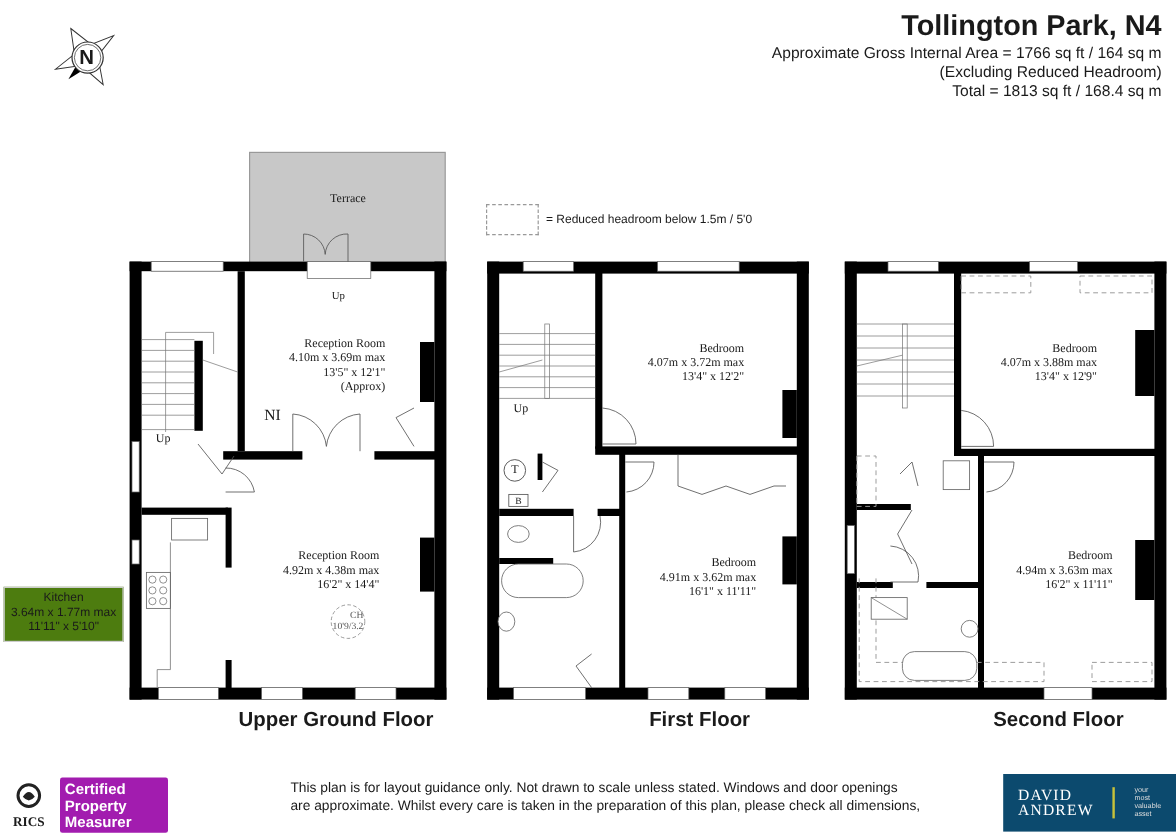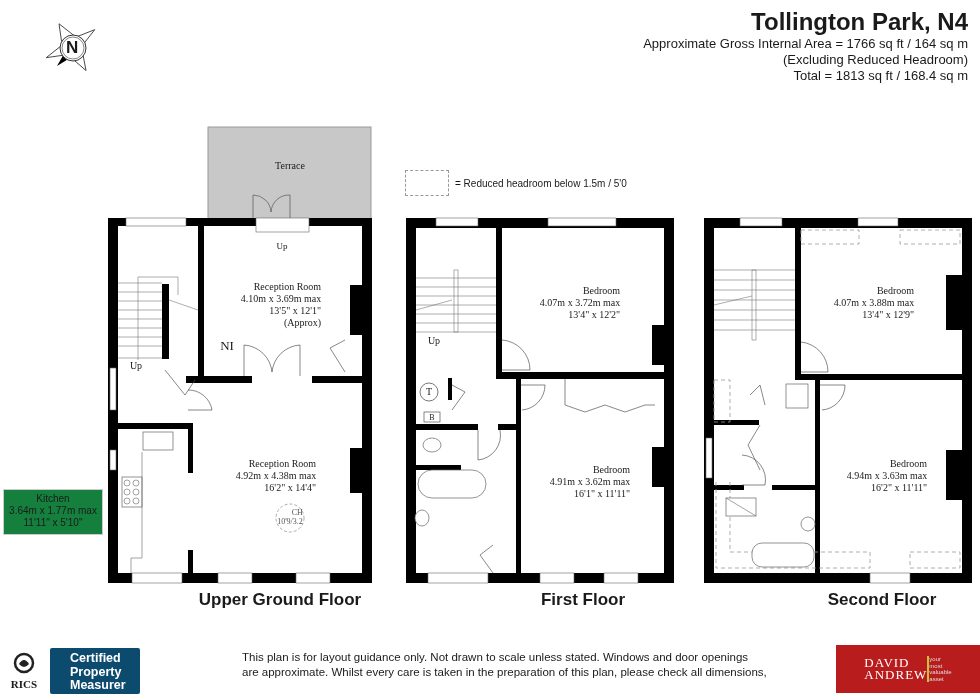--- a/index.html
+++ b/index.html
@@ -5,26 +5,26 @@
   html, body { margin:0; padding:0; background:#ffffff; }
   body { width:980px; height:700px; position:relative; overflow:hidden; font-family:"Liberation Sans", sans-serif; color:#1a1a1a; }
   .abs { position:absolute; }
   .title { right:12px; top:8px; font-size:24px; font-weight:bold; text-align:right; white-space:nowrap; }
   .area-lines { right:12px; top:36px; font-size:13px; line-height:16px; text-align:right; white-space:nowrap;margin-left:20px; }
   .area-lines div { white-space:nowrap; }
   .legend { left:405px; top:170px; font-size:10px; display:flex; align-items:center; gap:6px; }
   .legend-box { width:44px; height:26px; border:1px dashed #999; box-sizing:border-box; }
   .room-label { font-size:10px; line-height:12px; text-align:right; white-space:nowrap; transform:translateX(-50%);font-family:Liberation Serif, serif; }
   .floor-title { font-size:17px; font-weight:bold; text-align:center; white-space:nowrap; transform:translateX(-50%);margin-left:46px; }
-  .kitchen-box { left:3px; top:489px; width:100px; height:46px; border:1px solid #ccc; background:#15803d; font-size:10px; line-height:12px; text-align:center; padding-top:3px; box-sizing:border-box; }
+  .kitchen-box { left:3px; top:489px; width:100px; height:46px; border:1px solid #ccc; background:#4d7c0f; font-size:10px; line-height:12px; text-align:center; padding-top:3px; box-sizing:border-box; }
   .disclaimer { left:242px; top:650px; font-size:11.5px; line-height:15px; width:560px; }
   .rics-logo { left:6px; top:652px; width:36px; height:42px; text-align:center; }
   .rics-text { font-family:"Liberation Serif", serif; font-weight:bold; font-size:11px; }
-  .cpm-badge { left:50px; top:648px; width:90px; height:46px; background:#0c4a6e; color:#fff; font-weight:bold; font-size:12.5px; line-height:13.5px; padding:4px 0 0 20px; box-sizing:border-box; border-radius:2px; }
-  .da-logo { left:836px; top:645px; width:144px; height:48px; background:#b91c1c; color:#fff; display:flex; align-items:center; justify-content:center; gap:0; }
+  .cpm-badge { left:50px; top:648px; width:90px; height:46px; background:#a21caf; color:#fff; font-weight:bold; font-size:12.5px; line-height:13.5px; padding:4px 0 0 4px; box-sizing:border-box; border-radius:2px; }
+  .da-logo { left:836px; top:645px; width:144px; height:48px; background:#0c4a6e; color:#fff; display:flex; align-items:center; justify-content:center; gap:16px; }
   .da-name { font-family:"Liberation Serif", serif; font-size:13px; line-height:12px; letter-spacing:1px; }
   .da-bar { width:2px; height:26px; background:#c8c23a; }
   .da-tag { font-size:6px; line-height:6.5px; color:#ddd; }
   svg.plan { position:absolute; left:0; top:0; }
 </style>
 </head>
 <body>
 
 <div class="abs title">Tollington Park, N4</div>
 <div class="abs area-lines">

